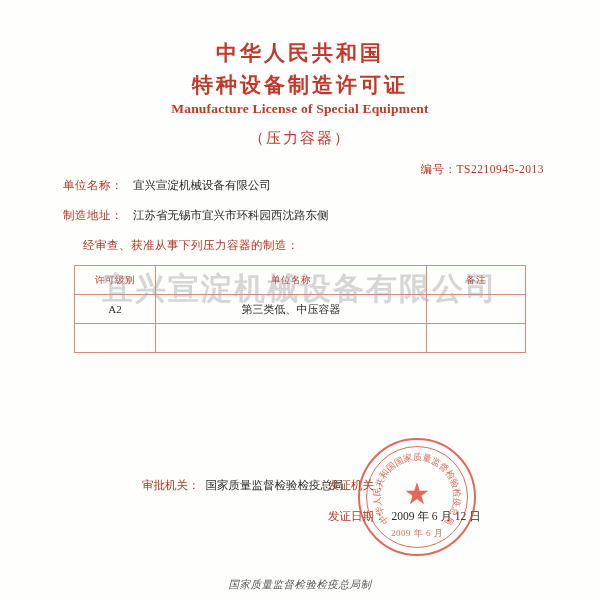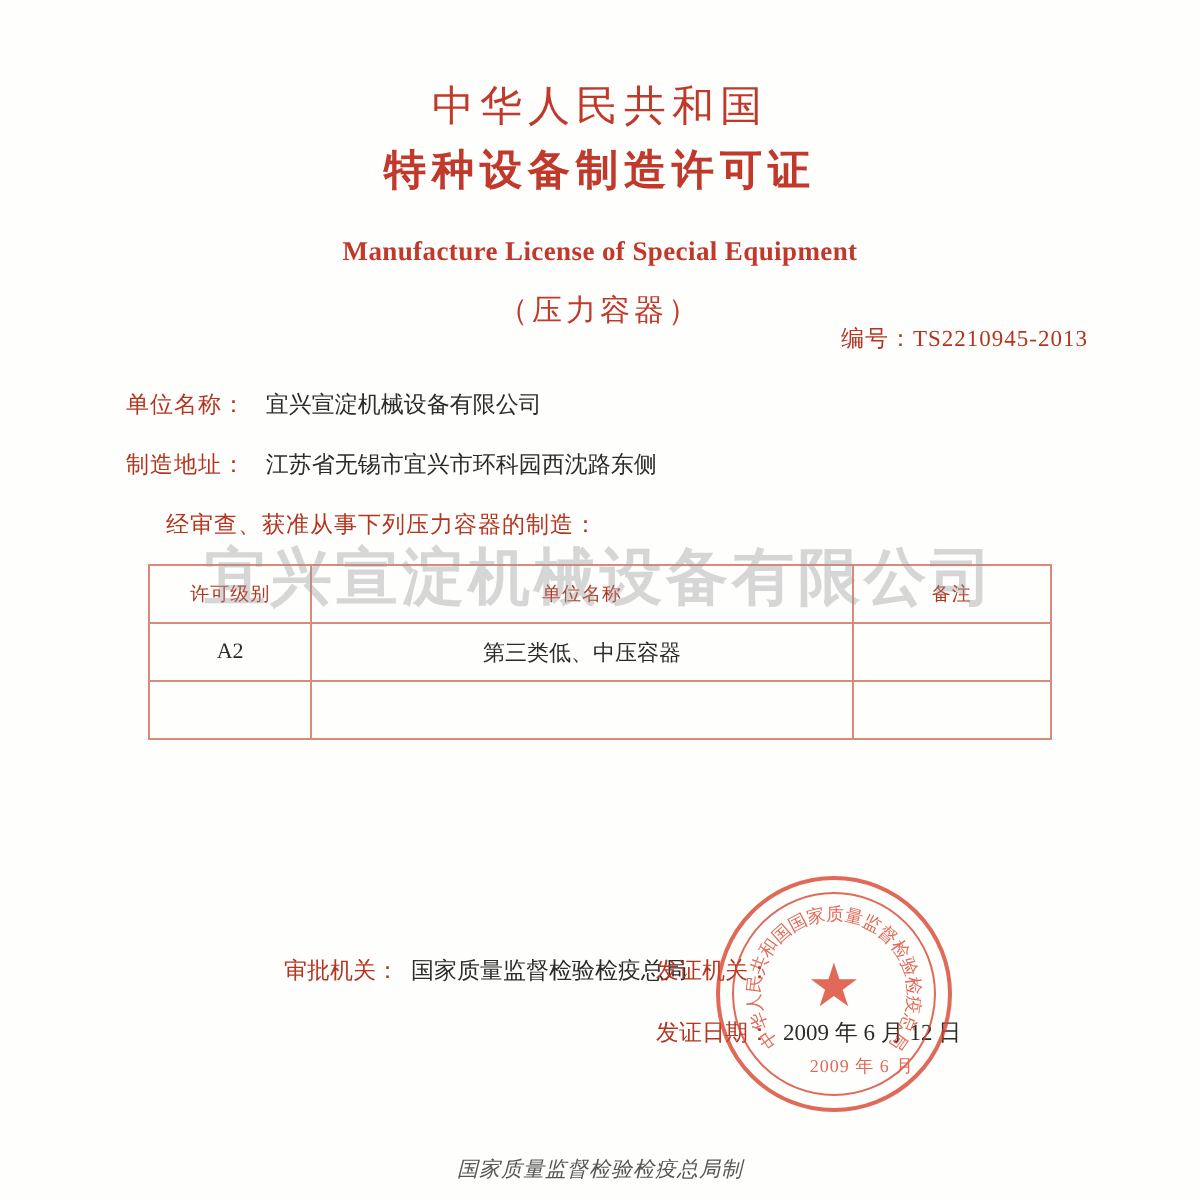--- a/index.html
+++ b/index.html
@@ -22,36 +22,36 @@
   }
   
   .title-block {
     text-align: center;
     padding-top: 38px;
     color: #c0392b;
   }
   .title-cn1 {
     font-size: 21px;
     letter-spacing: 3px;
-    font-weight: normal;
+    font-weight: bold;
     color: #c0392b;
     line-height: 1.5;
   }
   .title-cn2 {
     font-size: 21px;
     letter-spacing: 3px;
     font-weight: bold;
     color: #c0392b;
     line-height: 1.5;
   }
   .title-en1 {
     font-size: 13.5px;
     font-weight: bold;
     color: #c0392b;
-    margin-top: 17px;
+    margin-top: 0;
     letter-spacing: 0.2px;
   }
   .title-en2 {
     font-size: 13.5px;
     font-weight: bold;
     color: #c0392b;
     margin-top: 3px;
     letter-spacing: 0.2px;
   }
   .title-sub {
@@ -194,21 +194,21 @@
     top: 50%;
     font-size: 9px;
     color: #d8402a;
     transform-origin: 0 0;
     white-space: nowrap;
     font-family: "Liberation Serif", serif;
   }
   .seal .seal-bottom {
     position: absolute;
     bottom: 14px;
-    left: 14px;
+    left: 0;
     width: 100%;
     text-align: center;
     font-size: 9px;
     color: #d8402a;
     letter-spacing: 0.5px;
   }
   
   .watermark {
     position: absolute;
     left: 0;

